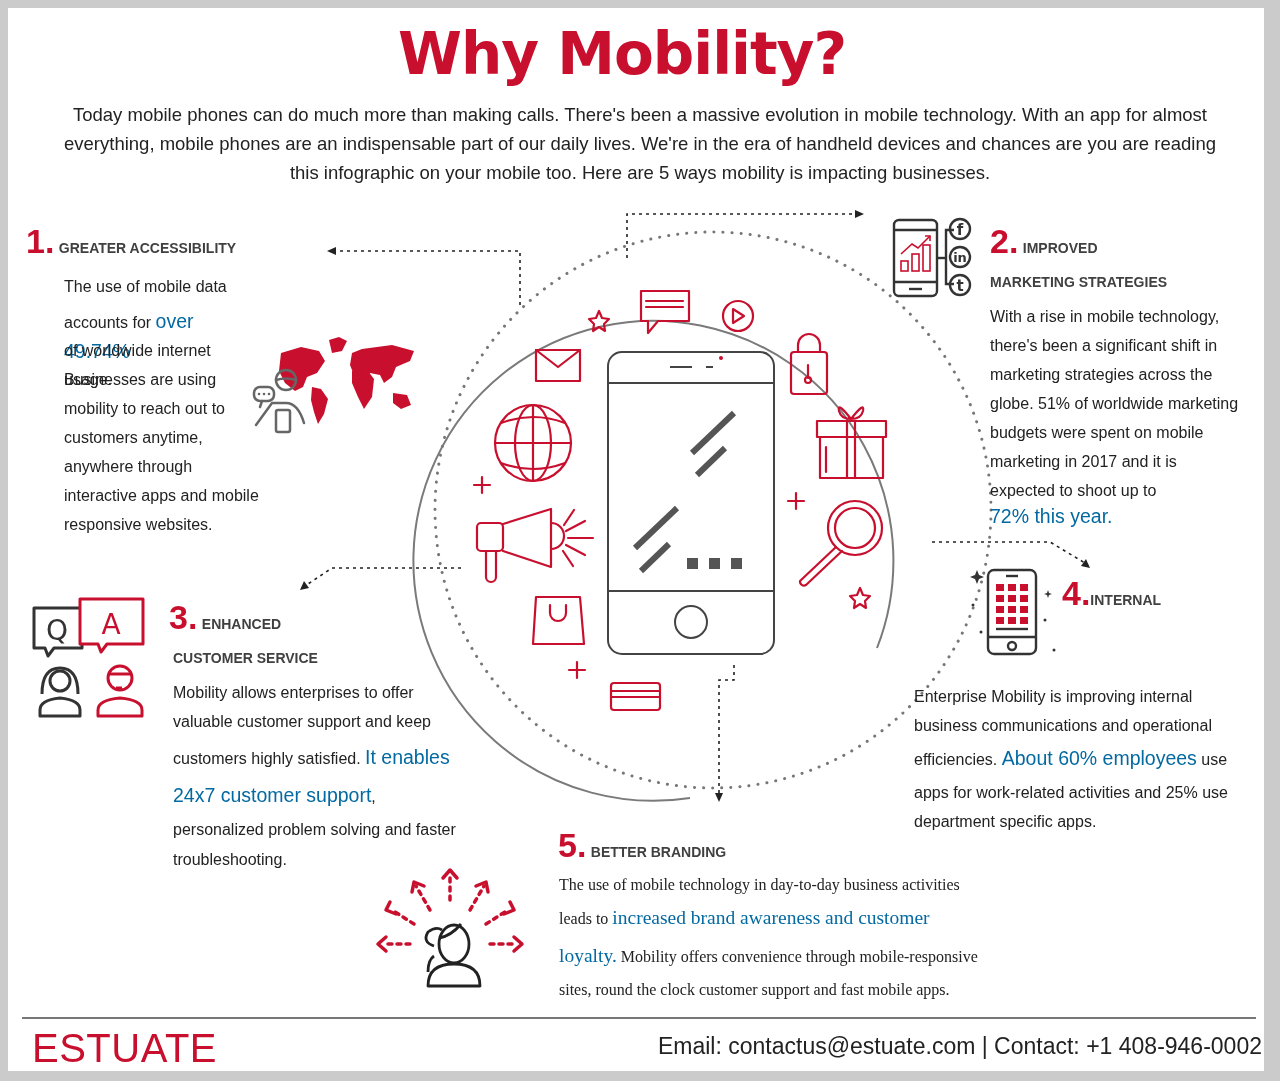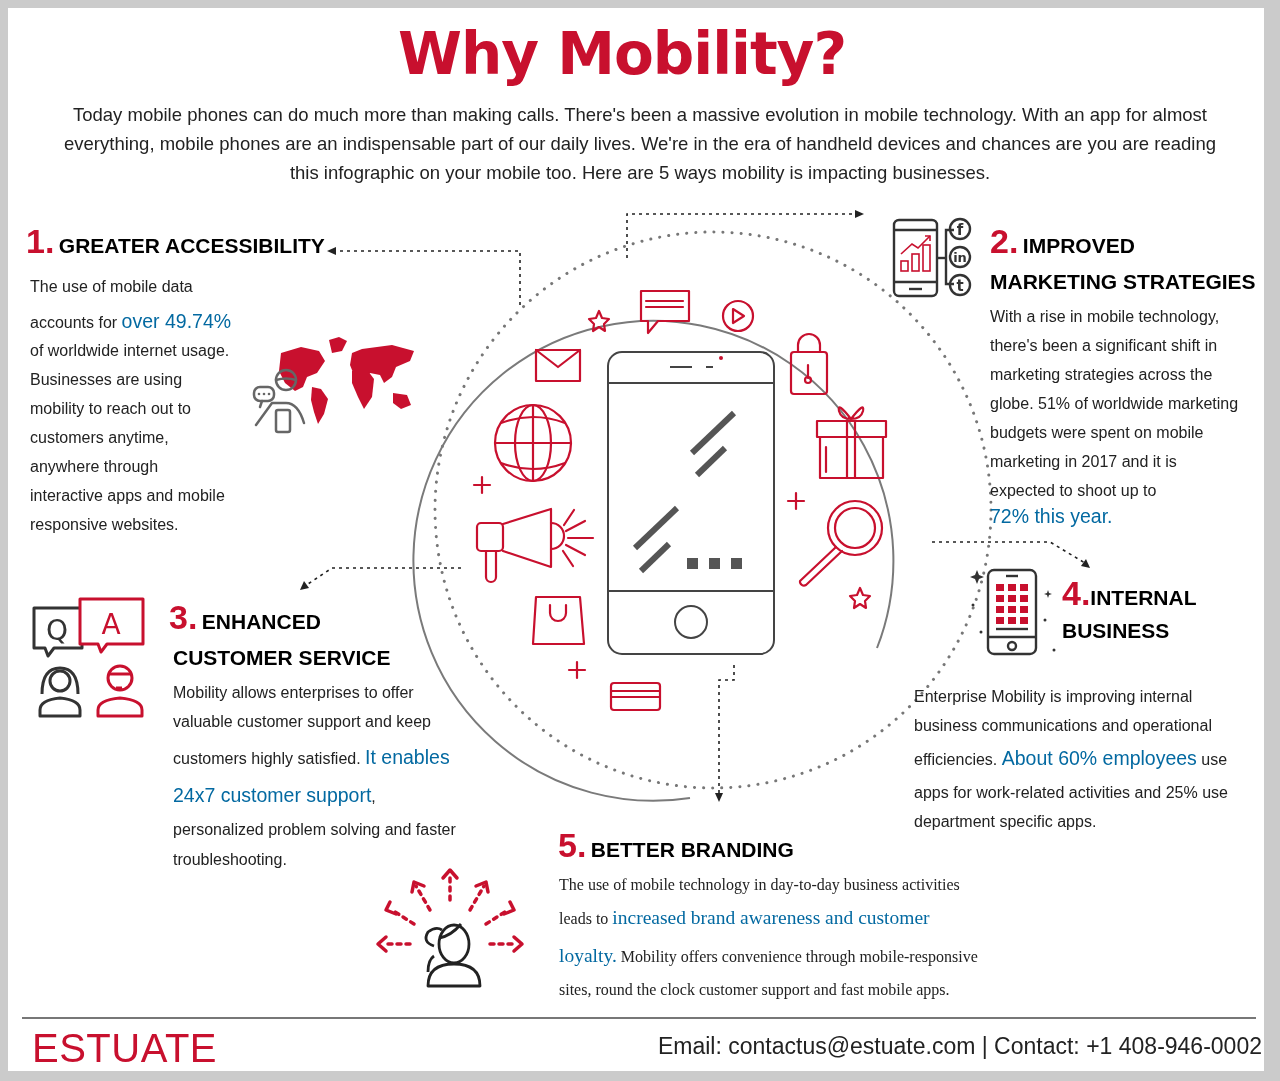--- a/index.html
+++ b/index.html
@@ -2,24 +2,24 @@
 <html><head>
 <meta charset="utf-8">
 <style>
   html,body{margin:0;padding:0;}
   body{width:1280px;height:1081px;background:#cbcbcb;position:relative;overflow:hidden;font-family:"Liberation Sans",sans-serif;color:#222;}
   .panel{position:absolute;left:8px;top:8px;width:1256px;height:1063px;background:#fff;}
   .abs{position:absolute;}
   .title{position:absolute;left:0;top:14px;width:1244px;text-align:center;font-family:"DejaVu Sans",sans-serif;font-weight:bold;font-size:58px;color:#c8102e;letter-spacing:-1px;line-height:80px;}
   .intro{position:absolute;left:20px;top:100px;width:1240px;text-align:center;font-size:18.5px;line-height:29px;color:#222;}
   .num{font-weight:bold;font-size:34px;color:#c8102e;}
-  .head{font-weight:bold;font-size:21px;color:#000000;}
+  .head{font-weight:bold;font-size:14px;color:#404040;}
   .body{font-size:16px;color:#222;}
   .hl{color:#0369a1;font-size:19.5px;}
-  .s1 .line{height:29px;line-height:29px;}
+  .s1 .line{height:29px;line-height:29px;margin-left:34px;}
   svg{position:absolute;overflow:visible;}
   .footer-rule{position:absolute;left:22px;top:1017px;width:1234px;height:2px;background:#777;}
   .logo{position:absolute;left:32px;top:1028px;font-size:40px;color:#c8102e;letter-spacing:0.5px;line-height:40px;}
   .contact{position:absolute;right:18px;top:1030px;font-size:23px;color:#222;line-height:32px;}
 </style>
 </head>
 <body>
 
 <div class="panel"></div>
 
@@ -297,21 +297,20 @@
     <path d="M15 10 l2 5 5 2 -5 2 -2 5 -2 -5 -5 -2 5 -2 z"></path>
     <path d="M86 30 l1 3 3 1 -3 1 -1 3 -1 -3 -3 -1 3 -1 z"></path>
     <circle cx="11" cy="45" r="1.5"></circle>
       <circle cx="19" cy="72" r="1.5"></circle>
       <circle cx="83" cy="60" r="1.5"></circle>
       <circle cx="92" cy="90" r="1.5"></circle>
   </g>
 </svg>
 <div class="abs" style="left:1062px;top:578px;line-height:31px;">
   <div><span class="num">4.</span><span class="head">INTERNAL</span></div>
-  <div class="head">BUSINESS</div>
 </div>
 <div class="abs body" style="left:914px;top:682px;width:350px;">
   <div style="line-height:29px;">Enterprise Mobility is improving internal</div>
   <div style="line-height:29px;">business communications and operational</div>
   <div style="line-height:36px;"><span>efficiencies. </span><span class="hl">About 60% employees</span><span> use</span></div>
   <div style="line-height:29px;">apps for work-related activities and 25% use</div>
   <div style="line-height:29px;">department specific apps.</div>
 </div>
 
 <svg width="160" height="130" style="left:372px;top:864px;">

